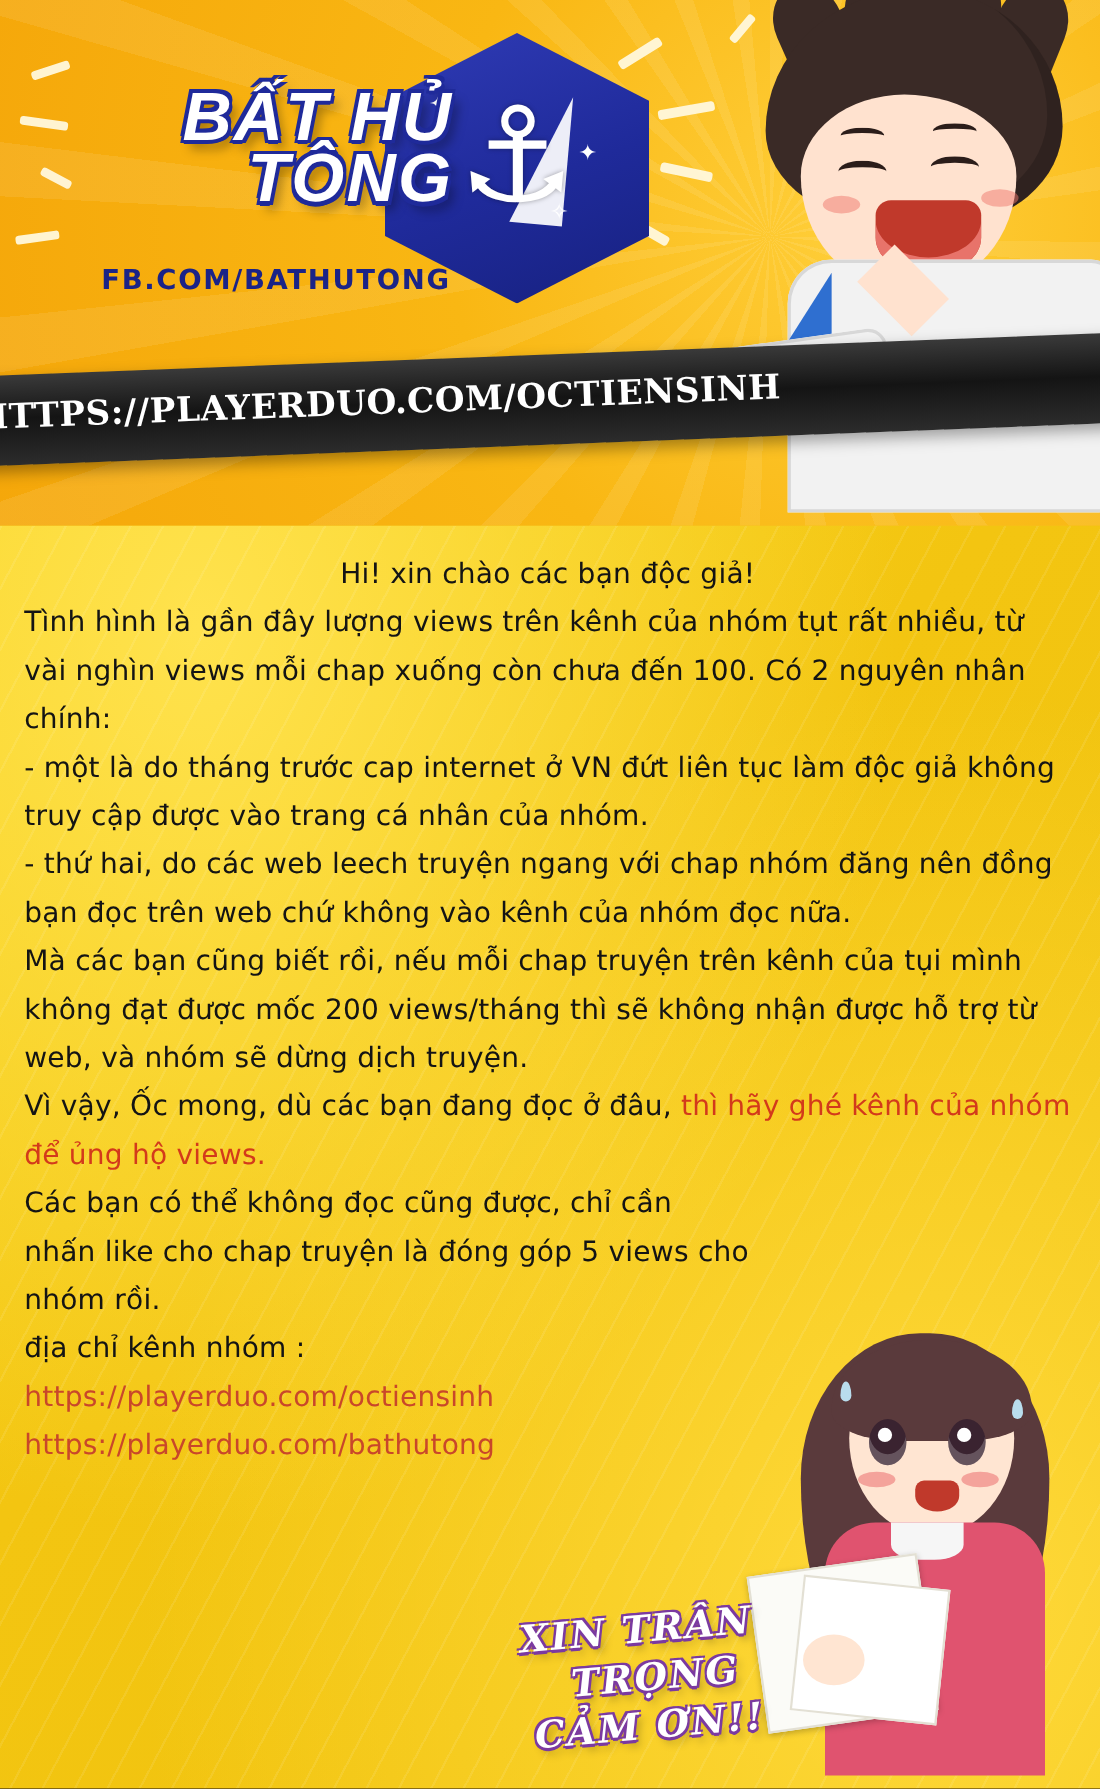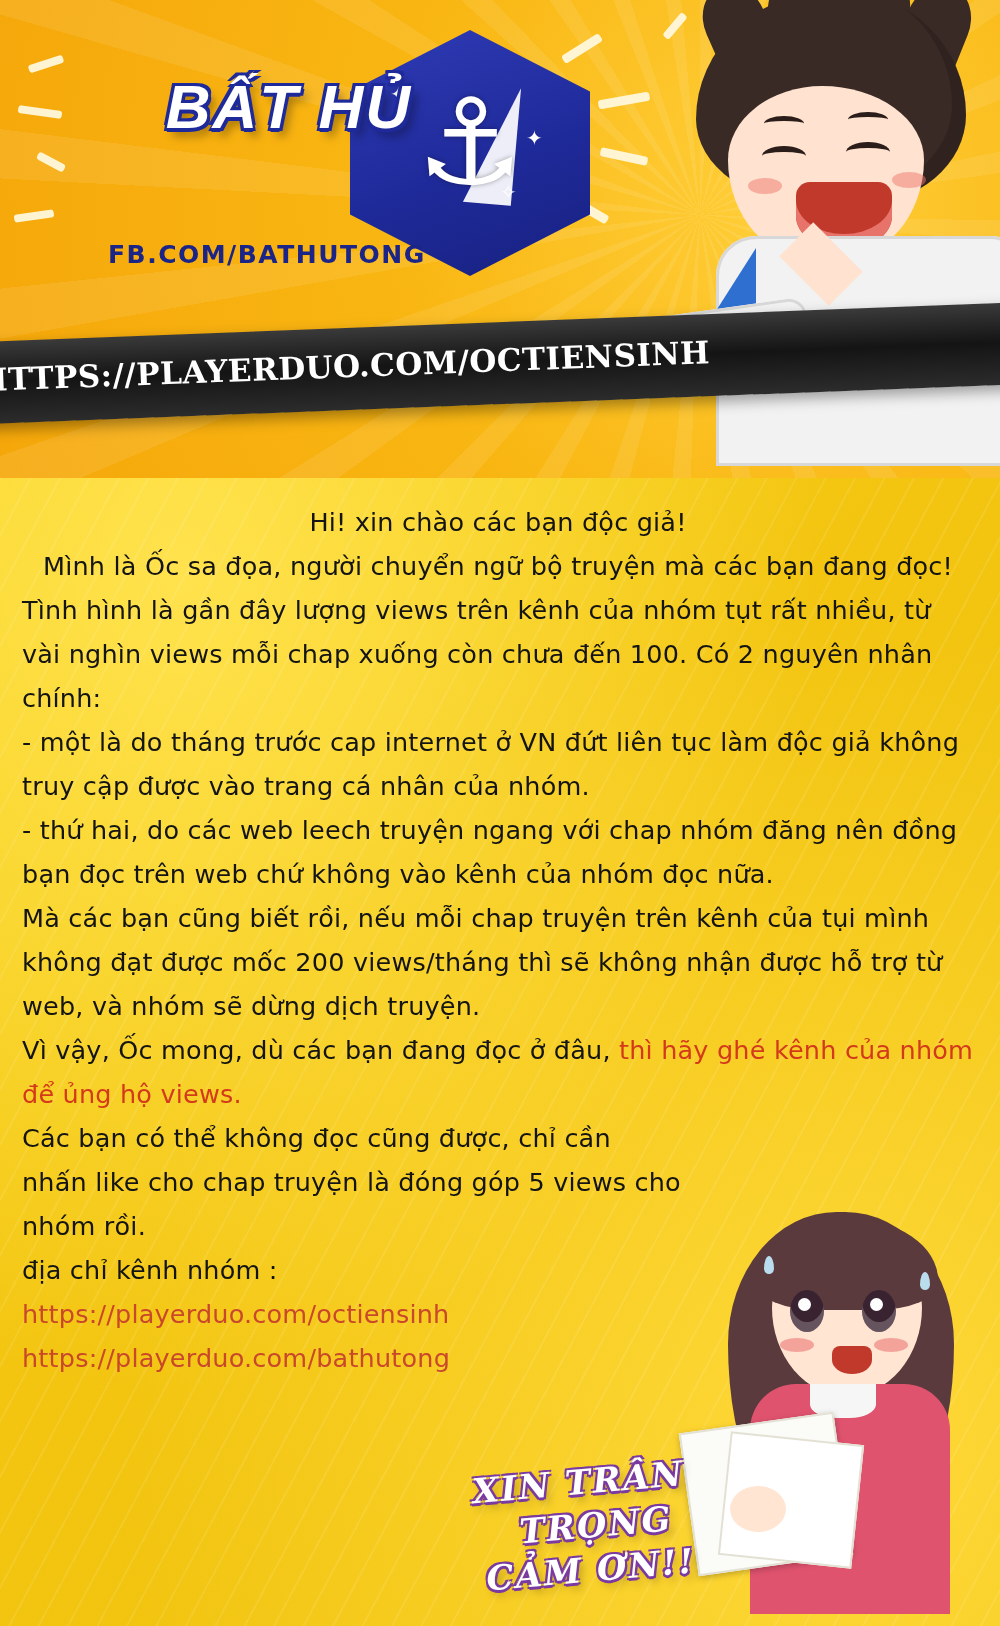--- a/index.html
+++ b/index.html
@@ -90,21 +90,21 @@
     letter-spacing: 2px;
     text-shadow:
       3px 3px 0 #1f2a9a, -3px 3px 0 #1f2a9a, 3px -3px 0 #1f2a9a, -3px -3px 0 #1f2a9a,
       0 4px 0 #1f2a9a, 6px 8px 10px rgba(0,0,0,.35);
     text-align: right;
   }
   .logo-l1 { font-size: 62px; line-height: 54px; }
   .logo-l2 { font-size: 62px; line-height: 58px; padding-left: 86px; }
   .logo-fb {
     position: absolute;
-    left: 56px; top: 212px;
+    left: 40px; top: 212px;
     color: #1b2487;
     font-family: "DejaVu Sans", sans-serif;
     font-weight: bold;
     font-size: 25px;
     letter-spacing: 1.5px;
   }
 
   
   .url-ribbon {
     position: absolute;
@@ -353,20 +353,21 @@
     <div class="logo-wrap">
       <div class="hex-badge">
         <div class="sail"></div>
         <div class="anchor">⚓</div>
         <div class="star" style="left:40px;top:52px;">✦</div>
         <div class="star" style="left:176px;top:96px;">✦</div>
         <div class="star" style="left:150px;top:150px;">✧</div>
       </div>
       <div class="logo-text">
         <div class="logo-l1">BẤT HỦ</div>
+        <div class="logo-l2">TÔNG</div>
       </div>
       <div class="logo-fb">FB.COM/BATHUTONG</div>
     </div>
 
     <div class="url-ribbon">
       <span>HTTPS://PLAYERDUO.COM/OCTIENSINH</span>
     </div>
   </div>
 
   <div class="body-wrap">
@@ -395,21 +396,20 @@
     </div>
 
     <div class="thanks">
       <div>XIN TRÂN</div>
       <div class="l2">TRỌNG</div>
       <div class="l3">CẢM ƠN!!</div>
     </div>
 
     <div class="text-col">
       <p class="ctr">Hi! xin chào các bạn độc giả!</p>
-      <p class="ctr">Mình là Ốc sa đọa, người chuyển ngữ bộ truyện mà các bạn đang đọc!</p>
       <p>Tình hình là gần đây lượng views trên kênh của nhóm tụt rất nhiều, từ vài nghìn views mỗi chap xuống còn chưa đến 100. Có 2 nguyên nhân chính:</p>
       <p>- một là do tháng trước cap internet ở VN đứt liên tục làm độc giả không truy cập được vào trang cá nhân của nhóm.</p>
       <p>- thứ hai, do các web leech truyện ngang với chap nhóm đăng nên đồng bạn đọc trên web chứ không vào kênh của nhóm đọc nữa.</p>
       <p>Mà các bạn cũng biết rồi, nếu mỗi chap truyện trên kênh của tụi mình không đạt được mốc 200 views/tháng thì sẽ không nhận được hỗ trợ từ web, và nhóm sẽ dừng dịch truyện.</p>
       <p><span>Vì vậy, Ốc mong, dù các bạn đang đọc ở đâu, </span><span class="hl">thì hãy ghé kênh của nhóm để ủng hộ views.</span></p>
       <p class="short">Các bạn có thể không đọc cũng được, chỉ cần nhấn like cho chap truyện là đóng góp 5 views cho nhóm rồi.</p>
       <p>địa chỉ kênh nhóm :</p>
       <p class="link">https://playerduo.com/octiensinh</p>
       <p class="link">https://playerduo.com/bathutong</p>
     </div>

